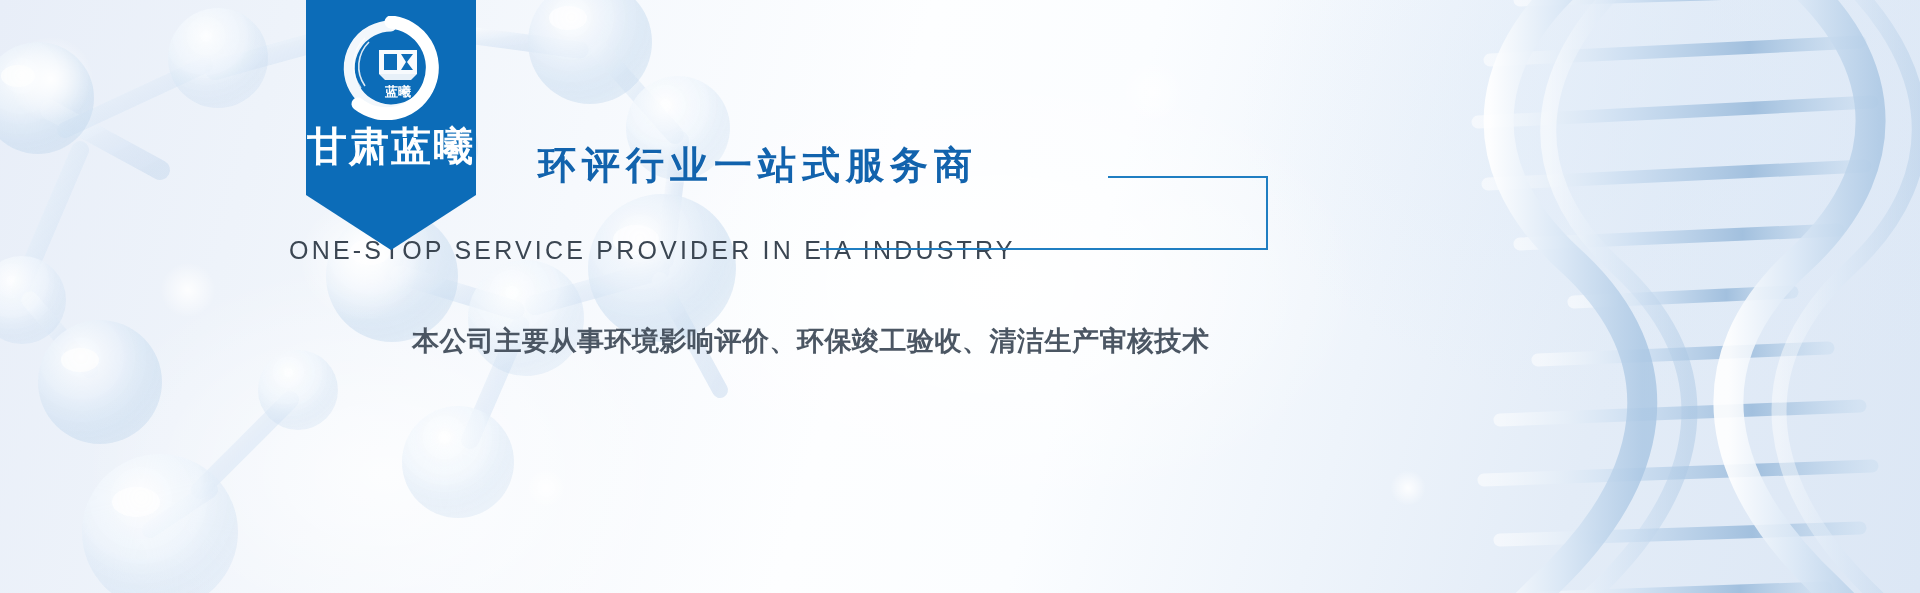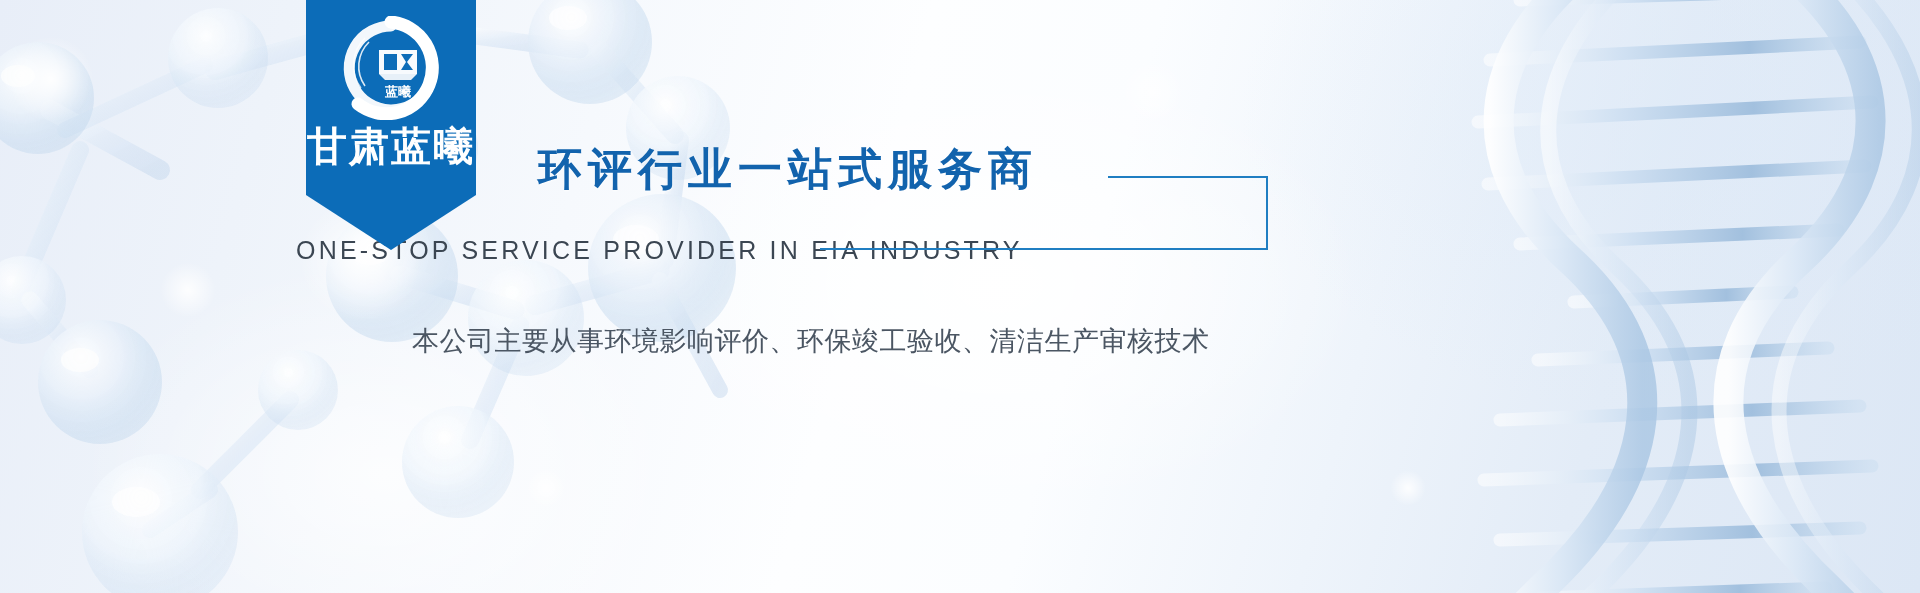--- a/index.html
+++ b/index.html
@@ -102,32 +102,32 @@
     white-space: nowrap;
   }
 
   
   .headline {
     position: absolute;
     left: 538px;
     top: 140px;
     z-index: 5;
     font-family: "Liberation Serif", serif;
-    font-size: 44px;
+    font-size: 38px;
     font-weight: 700;
     letter-spacing: 6px;
     color: #1263ad;
     white-space: nowrap;
     text-shadow: 0 1px 2px rgba(255,255,255,0.85);
   }
 
   
   .subtitle {
     position: absolute;
-    left: 296px;
+    left: 289px;
     top: 236px;
     z-index: 5;
     font-family: "Liberation Sans", sans-serif;
     font-size: 25px;
     font-weight: 400;
     letter-spacing: 3.2px;
     color: #3b4652;
     white-space: nowrap;
   }
 
@@ -143,21 +143,21 @@
     left: 412px;
     top: 320px;
     z-index: 5;
     font-family: "Liberation Serif", serif;
     font-size: 27px;
     line-height: 1.62;
     color: #4b5663;
     letter-spacing: 0.5px;
     max-width: 780px;
   }
-  .body-copy .line { display:block; white-space: nowrap; }
+  .body-copy .line { display:block; white-space: nowrap; font-weight: bold; }
 </style>
 </head>
 <body>
 
 <div class="banner">
 
   <div class="bg-glow"></div>
 
   <div class="molecules-left">
     <svg viewBox="0 0 820 640" xmlns="http://www.w3.org/2000/svg">

